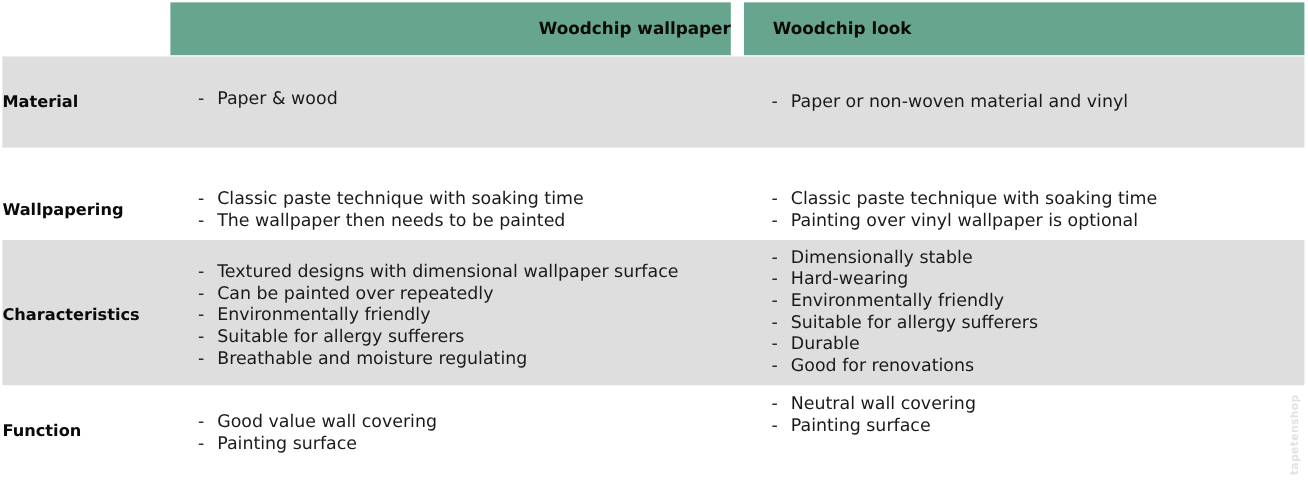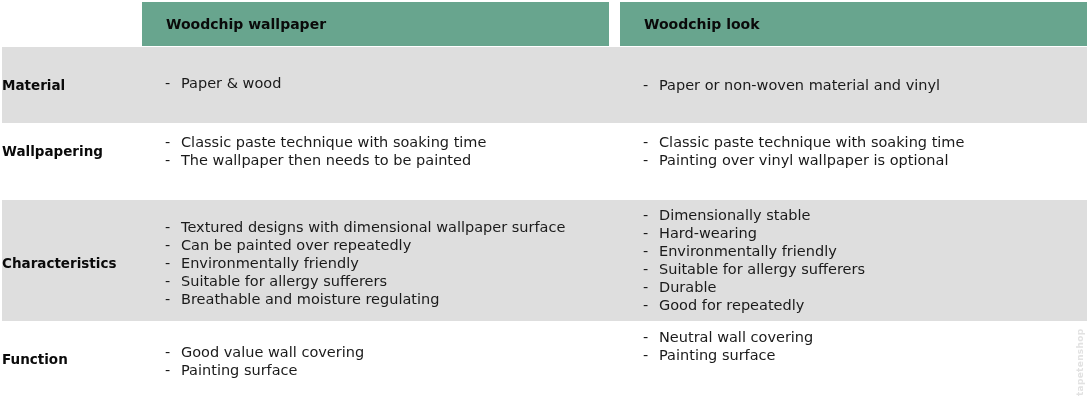--- a/index.html
+++ b/index.html
@@ -17,42 +17,42 @@
   .cell li { padding-left:16px; position:relative; white-space:nowrap; }
   .cell li::before { content:"-"; position:absolute; left:0; }
   .wm { position:absolute; right:3px; top:326px; width:12px; height:70px;
         writing-mode:vertical-rl; transform:rotate(180deg);
         font-size:9px; font-weight:bold; color:#e2e2e2; letter-spacing:0.3px; }
 </style>
 </head>
 <body>
 
 <div>
-  <div class="hdr" style="left:142px;width:467px;">
+  <div class="hdr" style="left:142px;width:467px;text-align:right;">
     <span>Woodchip wallpaper</span>
   </div>
   <div class="hdr" style="left:620px;width:467px;">
     <span>Woodchip look</span>
   </div>
 
   <div class="row gray" style="top:47px;height:76px;">
     <div class="label" style="top:30px;">Material</div>
     <div class="cell" style="left:163px;top:27px;">
       <ul>
           <li>Paper &amp; wood</li>
         </ul>
     </div>
     <div class="cell" style="left:641px;top:29px;">
       <ul>
           <li>Paper or non-woven material and vinyl</li>
         </ul>
     </div>
   </div>
 
-  <div class="row" style="top:112px;height:75px;">
+  <div class="row" style="top:136px;height:75px;">
     <div class="label" style="top:31px;">Wallpapering</div>
     <div class="cell" style="left:163px;top:21px;">
       <ul>
         <li>Classic paste technique with soaking time</li>
         <li>The wallpaper then needs to be painted</li>
       </ul>
     </div>
     <div class="cell" style="left:641px;top:21px;">
       <ul>
         <li>Classic paste technique with soaking time</li>
@@ -72,21 +72,21 @@
         <li>Breathable and moisture regulating</li>
       </ul>
     </div>
     <div class="cell" style="left:641px;top:6px;">
       <ul>
         <li>Dimensionally stable</li>
         <li>Hard-wearing</li>
         <li>Environmentally friendly</li>
         <li>Suitable for allergy sufferers</li>
         <li>Durable</li>
-        <li>Good for repeatedly</li>
+        <li>Good for renovations</li>
       </ul>
     </div>
   </div>
 
   <div class="row" style="top:321px;height:97px;">
     <div class="label" style="top:30px;">Function</div>
     <div class="cell" style="left:163px;top:22px;">
       <ul>
         <li>Good value wall covering</li>
         <li>Painting surface</li>

